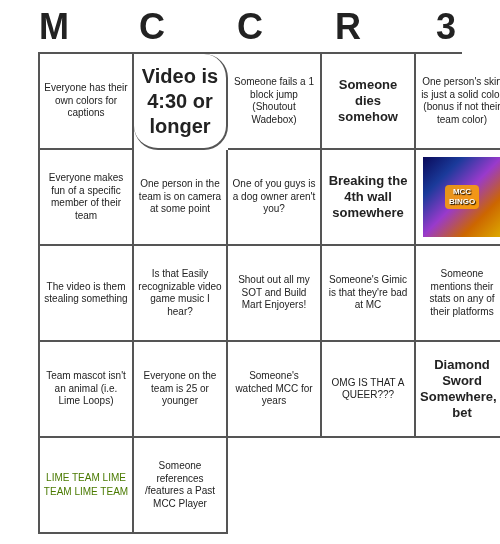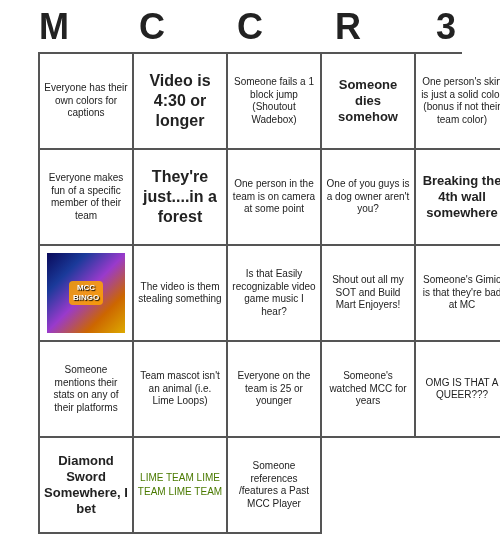--- a/index.html
+++ b/index.html
@@ -41,22 +41,23 @@
       align-items: center;
       justify-content: center;
       text-align: center;
       padding: 3px;
       font-size: 10px;
       color: #222;
       line-height: 1.25;
       position: relative;
     }
     .bingo-cell.large-text {
-      font-size: 16px;
+      font-size: 20px;
       font-weight: bold;
+      border-radius: 24px;
     }
     .bingo-cell.medium-text {
       font-size: 13px;
       font-weight: bold;
     }
     .bingo-cell.has-image {
       padding: 7px;
       overflow: hidden;
     }
     .cell-image {
@@ -86,21 +87,20 @@
   <span>3</span>
 </div>
 
 <div class="bingo-grid">
 <div class="bingo-cell">Everyone has their own colors for captions</div>
     <div class="bingo-cell large-text">Video is 4:30 or longer</div>
     <div class="bingo-cell">Someone fails a 1 block jump (Shoutout Wadebox)</div>
     <div class="bingo-cell medium-text">Someone dies somehow</div>
     <div class="bingo-cell">One person's skin is just a solid color (bonus if not their team color)</div>
     <div class="bingo-cell">Everyone makes fun of a specific member of their team</div>
-    <div class="bingo-cell large-text">They're just....in a forest</div>
     <div class="bingo-cell">One person in the team is on camera at some point</div>
     <div class="bingo-cell">One of you guys is a dog owner aren't you?</div>
     <div class="bingo-cell medium-text">Breaking the 4th wall somewhere</div>
     <div class="bingo-cell has-image">
       <div class="cell-image">
         <div style="position:absolute;top:0;left:0;right:0;bottom:0;background:linear-gradient(135deg,#0a0a5a 0%,#1a3a9a 25%,#993acc 50%,#cc6600 75%,#ddaa00 100%);"></div>
         <div style="position:absolute;top:2px;left:2px;right:2px;bottom:2px;display:flex;align-items:center;justify-content:center;">
           <div style="background:rgba(255,165,0,0.85);border-radius:4px;padding:2px 4px;font-size:8px;font-weight:bold;color:#fff;text-align:center;text-shadow:1px 1px 1px #000;line-height:1.2;">MCC<br>BINGO</div>
         </div>
       </div>

